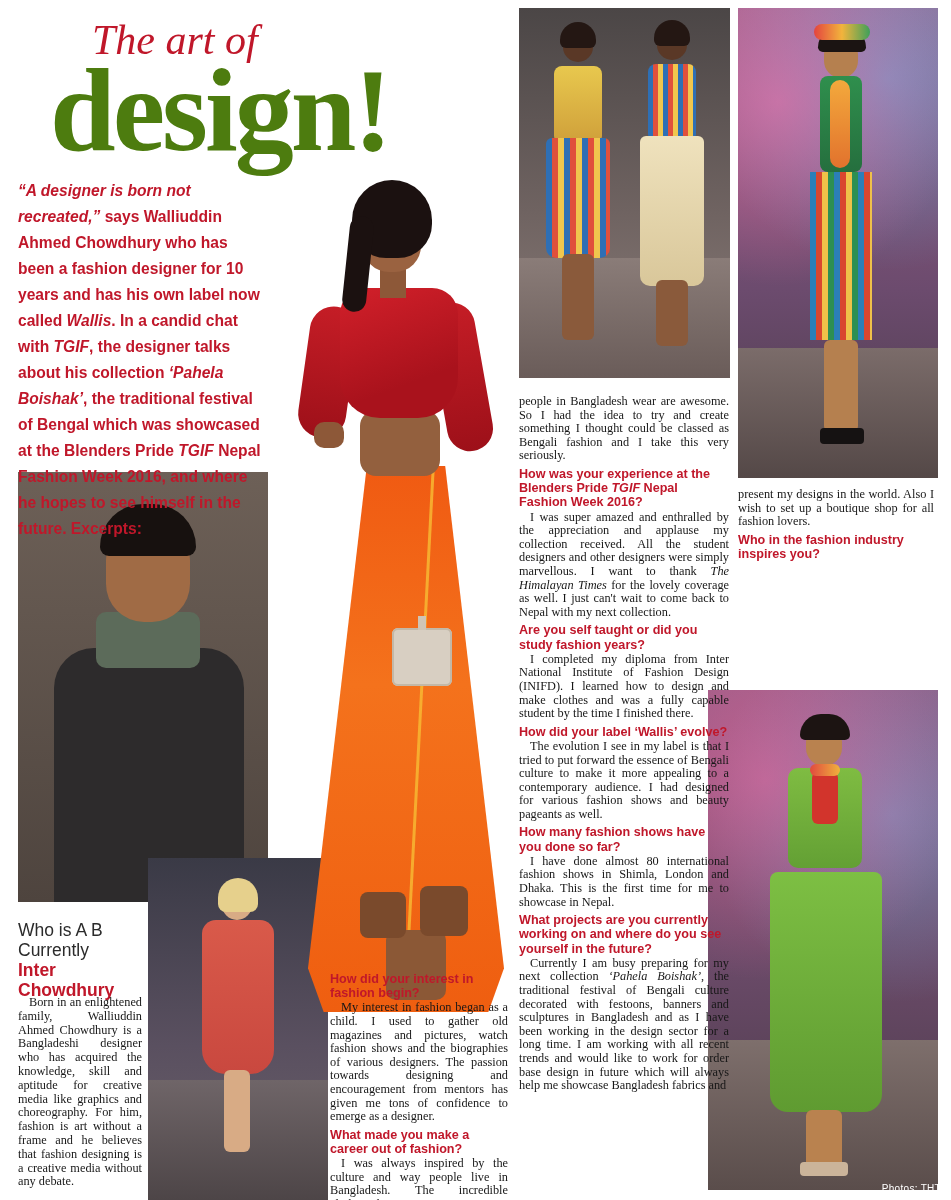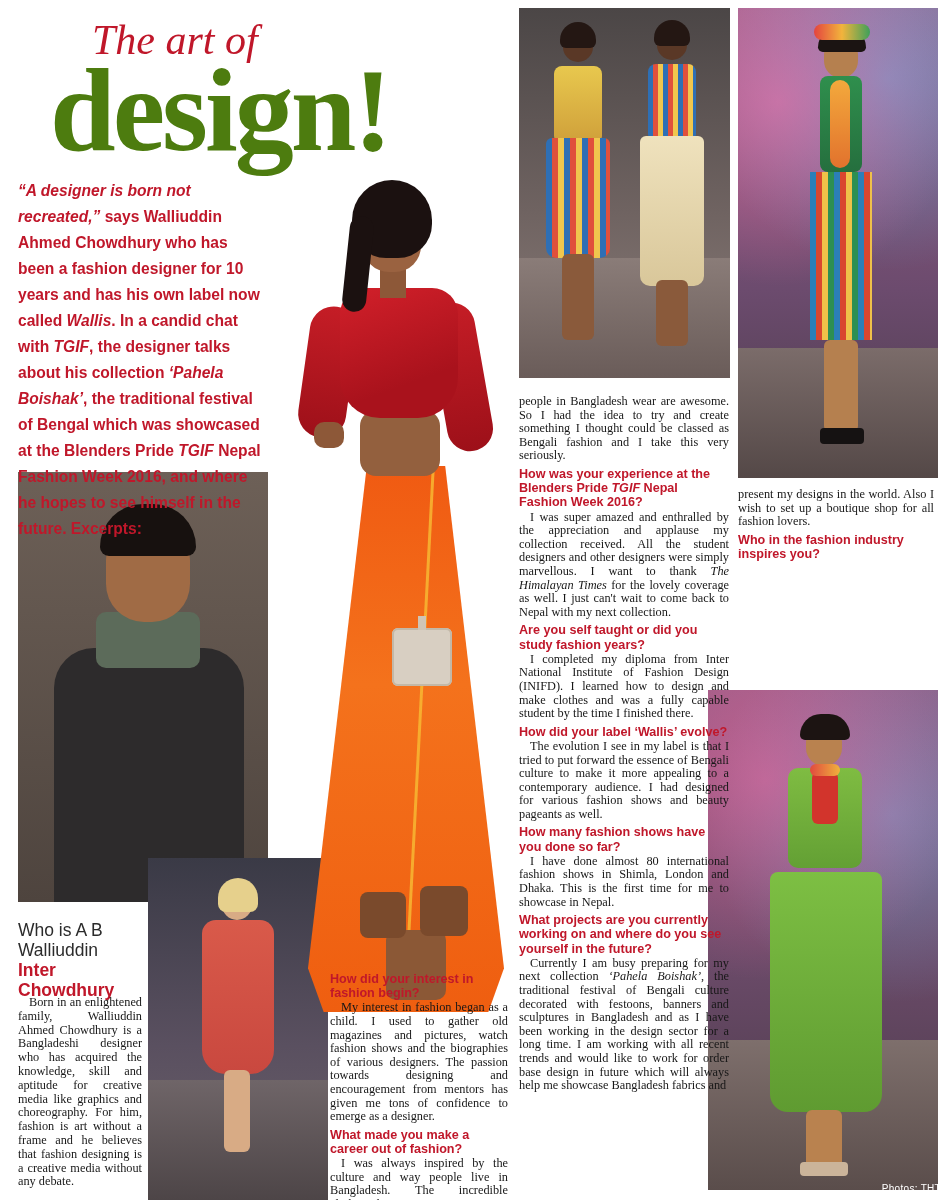--- a/index.html
+++ b/index.html
@@ -379,21 +379,21 @@
 
 <div id="masthead">
   <div id="the-art-of">The art of</div>
   <div id="design-word">design!</div>
 </div>
 
 <div id="intro-deck"><span class="ital">“A designer is born not recreated,”</span><span> says Walliuddin Ahmed Chowdhury who has been a fashion designer for 10 years and has his own label now called </span><span class="ital">Wallis</span><span>. In a candid chat with </span><span class="ital">TGIF</span><span>, the designer talks about his collection </span><span class="ital">‘Pahela Boishak’</span><span>, the traditional festival of Bengal which was showcased at the Blenders Pride </span><span class="ital">TGIF</span><span> Nepal Fashion Week 2016, and where he hopes to see himself in the future. Excerpts:</span></div>
 
 <div id="whois-head">
   <span>Who is A B</span><br>
-  <span>Walliuddin</span>
+  <span>Currently</span>
   <span class="red">Inter</span>
   <span class="red">Chowdhury</span>
 </div>
 <div id="whois-body" class="col-text">
   <p class="lead">Born in an enlightened family, Walliuddin Ahmed Chowdhury is a Bangladeshi designer who has acquired the knowledge, skill and aptitude for creative media like graphics and choreography. For him, fashion is art without a frame and he believes that fashion designing is a creative media without any debate.</p>
 </div>
 
 <div id="col2" class="col-text">
   <div class="q">How did your interest in fashion begin?</div>
   <p>My interest in fashion began as a child. I used to gather old magazines and pictures, watch fashion shows and the biographies of various designers. The passion towards designing and encouragement from mentors has given me tons of confidence to emerge as a designer.</p>

